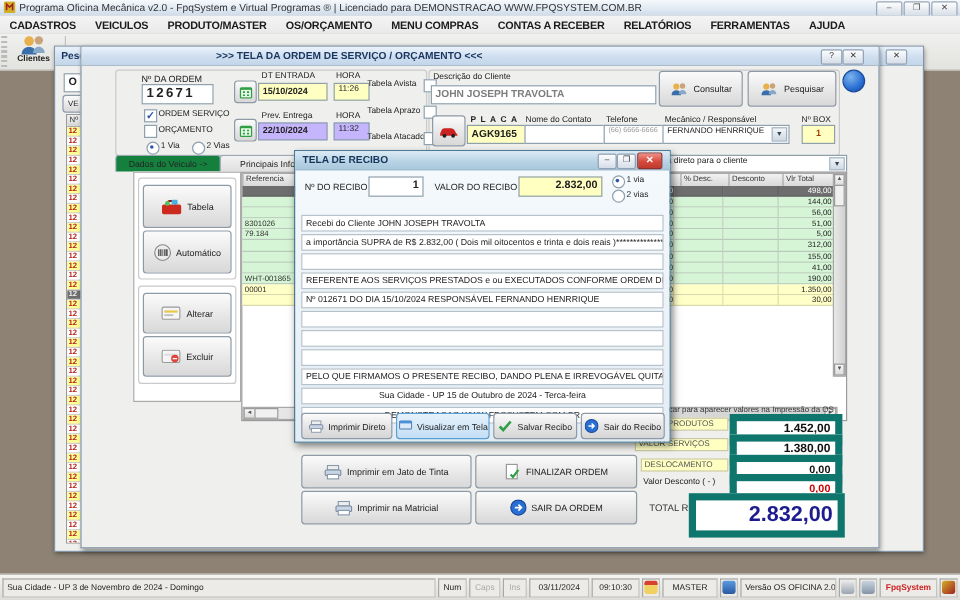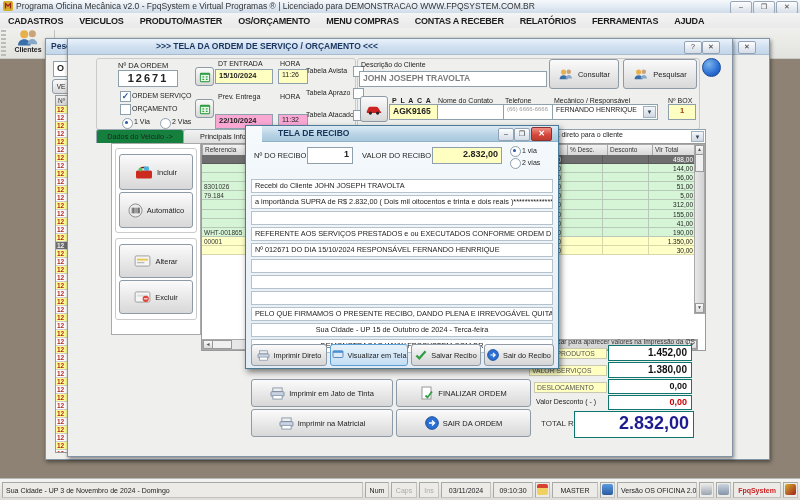--- a/index.html
+++ b/index.html
@@ -39,21 +39,21 @@
   .win{background:#efefed;border:1px solid #8294a6;box-shadow:1px 2px 4px rgba(0,0,0,.45);}
   .wtitle{position:absolute;left:0;top:0;right:0;height:15px;
     background:linear-gradient(180deg,#eaf2fb,#cfdff0 55%,#c3d6ea);
     border-bottom:1px solid #a9bccf;color:#19355e;font-weight:700;font-size:8.5px;line-height:15px;}
   .sqbtn{position:absolute;width:16px;height:11px;top:2px;border:1px solid #93a3b5;border-radius:2px;
     background:linear-gradient(180deg,#fcfdfe,#d5dde7);font-size:7px;line-height:9px;text-align:center;color:#333;}
   .gb{position:absolute;border:1px solid #cacaca;border-radius:3px;background:transparent;}
   .lbl{position:absolute;font-size:7.5px;color:#222;white-space:nowrap;}
   .fld{position:absolute;background:#fff;border:1px solid #8fa0ad;font-size:7.5px;color:#222;
        padding:1px 3px;white-space:nowrap;overflow:hidden;}
-  .yellow{background:#ffffc2;} .green{background:#f9a8d4;margin-top:12px;}
+  .yellow{background:#ffffc2;} .green{background:#c4b5fd;}
   .btn{position:absolute;border:1px solid #8e9aa6;border-radius:3px;
     background:linear-gradient(180deg,#fbfbfb,#e9e9e9 50%,#d8d8d8);
     font-size:7.5px;color:#222;display:flex;align-items:center;justify-content:center;gap:4px;}
   .cb{position:absolute;width:9px;height:9px;background:#fff;border:1px solid #8fa0ad;
       font-size:9px;line-height:8px;color:#2a57a5;font-weight:700;text-align:center;}
   .radio{position:absolute;width:9px;height:9px;border-radius:50%;background:#fff;border:1px solid #8fa0ad;}
   .radio.sel::after{content:"";position:absolute;left:2px;top:2px;width:3px;height:3px;border-radius:50%;background:#2a57a5;}
   .combo-arrow{position:absolute;right:1px;top:1px;bottom:1px;width:11px;
     background:linear-gradient(180deg,#f4f6f9,#cfd8e2);border:1px solid #9fb0bf;
     font-size:6px;line-height:11px;text-align:center;color:#345;}
@@ -74,28 +74,28 @@
   .c-ref{width:96px;padding-left:2px;color:#333;}
   .c-q{width:8px;text-align:right;color:#333;}
   .c-pd{width:40px;} .c-ds{width:45px;}
   .c-vt{width:44px;text-align:right;padding-right:2px;color:#222;}
   .scroll{background:linear-gradient(90deg,#e8e8e8,#d2d2d2);border:1px solid #a8a8a8;}
   .sarrow{position:absolute;background:linear-gradient(180deg,#f8f8f8,#dcdcdc);border:1px solid #9a9a9a;
     font-size:5px;color:#555;text-align:center;}
   
   .tlab{position:absolute;background:#ffffc2;border:1px solid #c9c9b0;font-size:6.8px;color:#555;
         padding:1px 2px;white-space:nowrap;}
-  .tval{position:absolute;background:#fff;border:1px solid #0f766e;font-size:10px;font-weight:700;color:#111;
+  .tval{position:absolute;background:#fff;border:6px solid #0f766e;font-size:10px;font-weight:700;color:#111;
         text-align:right;padding:1px 4px;}
   
   .dlg{left:245px;top:125px;width:312px;height:242px;background:linear-gradient(180deg,#f6fafd,#e3ecf4);
        border:1px solid #4a7a96;box-shadow:2px 3px 6px rgba(0,0,0,.5);}
-  .dlg-title{position:absolute;left:16px;top:0;right:0;height:15px;
+  .dlg-title{position:absolute;left:0;top:0;right:0;height:15px;
      background:linear-gradient(180deg,#dcebf5,#b7d2e4 60%,#a9c8dc);
-     border-bottom:1px solid #8fb2c8;color:#16365c;font-weight:700;font-size:8.5px;line-height:15px;padding-left:16px;}
+     border-bottom:1px solid #8fb2c8;color:#16365c;font-weight:700;font-size:8.5px;line-height:15px;padding-left:6px;}
   .closebtn{position:absolute;width:19px;height:12px;top:1px;border:1px solid #8c3030;border-radius:2px;
      background:linear-gradient(180deg,#f09086,#d6493c 55%,#c03a2e);color:#fff;font-size:8px;
      line-height:11px;text-align:center;font-weight:700;}
   .rline{height:12px;background:#fff;border:1px solid #b6c2cb;font-size:7.3px;line-height:11px;
          padding:0 3px;white-space:nowrap;overflow:hidden;color:#222;}
   .rline.center{text-align:center;}
   .dbtn{position:absolute;height:20px;border:1px solid #8e9aa6;border-radius:3px;
     background:linear-gradient(180deg,#fbfbfb,#e4e4e4 55%,#d6d6d6);
     font-size:7.3px;display:flex;align-items:center;justify-content:center;gap:4px;color:#222;}
   .dbtn.hl{background:linear-gradient(180deg,#e6f2fc,#c4def4);border:1px solid #5a9fd4;}
@@ -279,29 +279,29 @@
           <div class="pg-row">12</div>
           <div class="pg-row alt">12</div>
           <div class="pg-row">12</div>
           <div class="pg-row alt">12</div>
           <div class="pg-row">12</div>
         </div>
     </div>
   </div>
 
   <div class="abs win" style="left:67px;top:38px;width:664px;height:417px">
-    <div class="wtitle" style="padding-left:88px">&gt;&gt;&gt;   TELA DA ORDEM DE SERVIÇO / ORÇAMENTO   &lt;&lt;&lt;</div>
+    <div class="wtitle" style="padding-left:112px">&gt;&gt;&gt;   TELA DA ORDEM DE SERVIÇO / ORÇAMENTO   &lt;&lt;&lt;</div>
     <div class="sqbtn" style="right:30px">?</div>
     <div class="sqbtn" style="right:12px">✕</div>
 
     <div class="gb" style="left:28px;top:19px;width:258px;height:70px"></div>
     <div class="gb" style="left:289px;top:19px;width:341px;height:70px"></div>
 
     <div class="lbl" style="left:50px;top:22px">Nº DA ORDEM</div>
-    <div class="fld" style="left:50px;top:31px;width:52px;height:13px;font-size:11px;font-weight:700;letter-spacing:2px;text-align:center">12671</div>
+    <div class="fld" style="left:50px;top:31px;width:52px;height:13px;font-size:11px;font-weight:700;letter-spacing:2px;text-align:left">12671</div>
     <div class="cb" style="left:52px;top:52px">✓</div>
     <div class="lbl" style="left:64px;top:53px;font-size:7px">ORDEM SERVIÇO</div>
     <div class="cb" style="left:52px;top:65px"></div>
     <div class="lbl" style="left:64px;top:66px;font-size:7px">ORÇAMENTO</div>
     <div class="radio sel" style="left:54px;top:79px"></div>
     <div class="lbl" style="left:66px;top:79px;font-size:7px">1 Via</div>
     <div class="radio" style="left:92px;top:79px"></div>
     <div class="lbl" style="left:104px;top:79px;font-size:7px">2 Vias</div>
 
     <div class="btn" style="left:127px;top:28px;width:17px;height:17px">
@@ -369,21 +369,21 @@
 
     <div class="tab active" style="left:28px;top:90px;width:86px">Dados do Veiculo -&gt;</div>
     <div class="tab" style="left:115px;top:90px;width:106px">Principais Informações</div>
 
     <div class="abs" style="left:43px;top:104px;width:88px;height:190px;background:#fff;border:1px solid #aaa">
       <div class="gb" style="left:3px;top:4px;width:80px;height:83px"></div>
       <div class="btn" style="left:7px;top:10px;width:72px;height:34px">
         <svg class="ic" width="18" height="15">
             <use href="#i-toolbox"></use>
           </svg>
-        <span>Incluir</span>
+        <span>Tabela</span>
       </div>
       <div class="btn" style="left:7px;top:48px;width:72px;height:34px">
         <svg class="ic" width="15" height="15">
             <use href="#i-barcode"></use>
           </svg>
         <span>Automático</span>
       </div>
       <div class="gb" style="left:3px;top:94px;width:80px;height:80px"></div>
       <div class="btn" style="left:7px;top:100px;width:72px;height:32px">
         <svg class="ic" width="17" height="12">

